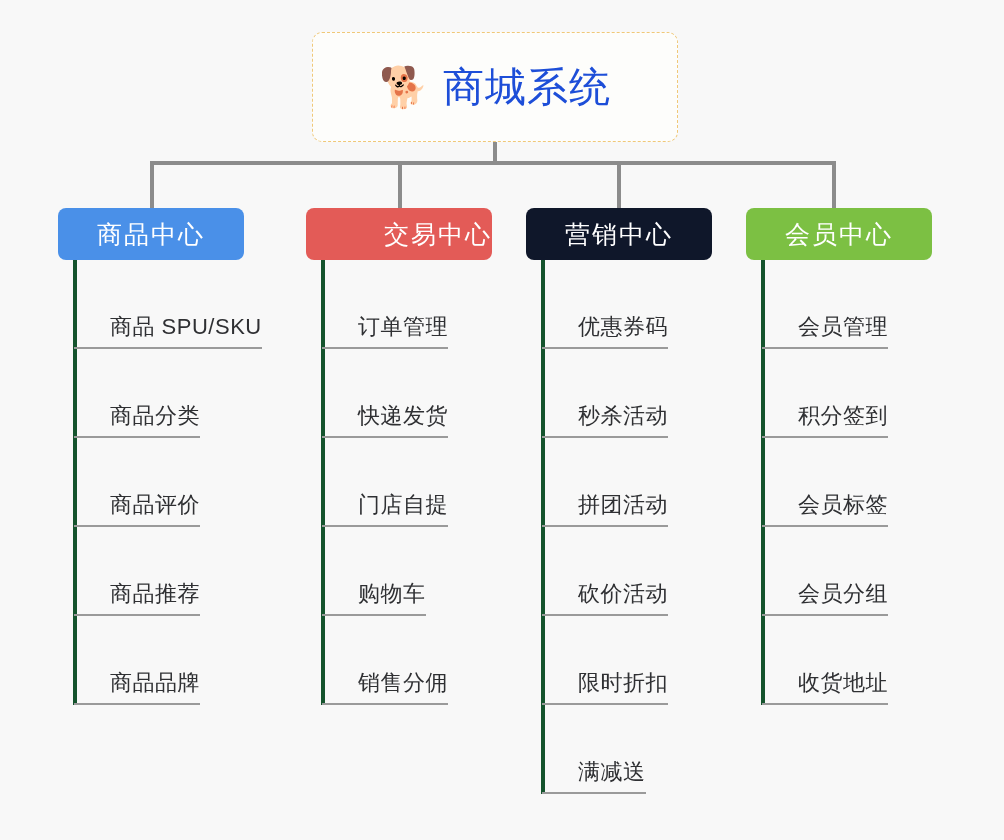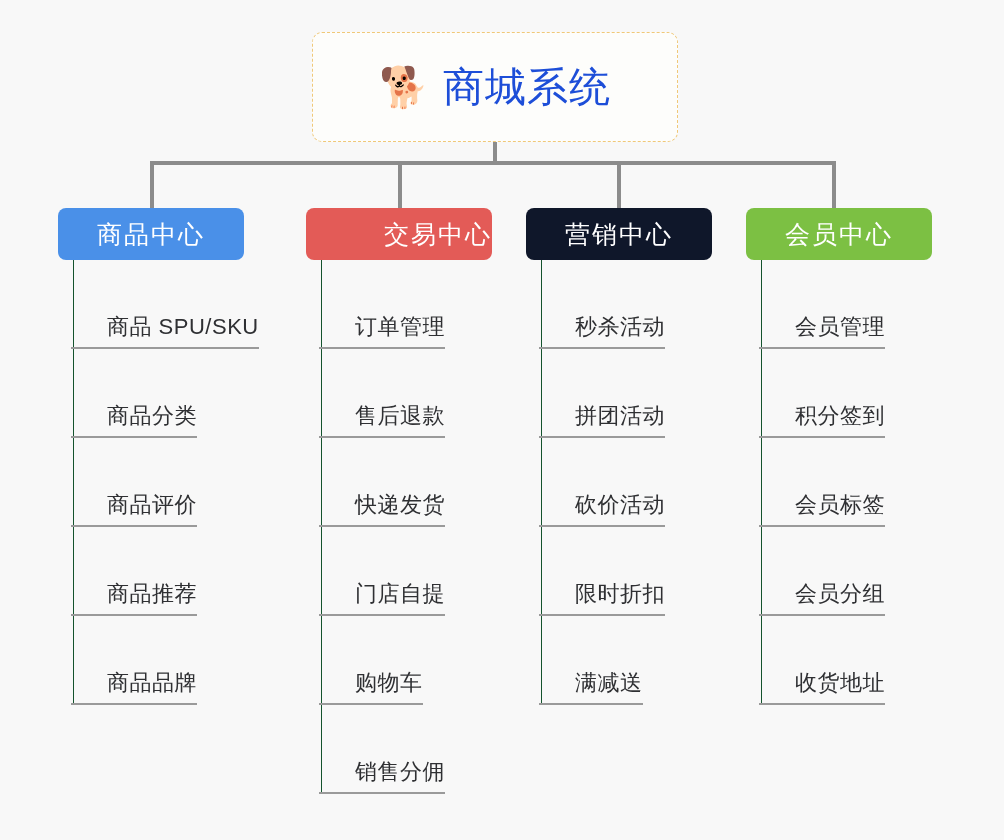--- a/index.html
+++ b/index.html
@@ -89,21 +89,21 @@
     font-size: 25px;
     letter-spacing: 2px;
     box-sizing: border-box;
   }
 
   
   .leaf-list {
     position: relative;
     margin-top: 0;
     padding-top: 0;
-    border-left: 1px solid #14532d;
+    border-left: 4px solid #14532d;
     margin-left: 15px;
   }
   .leaf-item {
     position: relative;
     height: 89px;
     display: flex;
     align-items: flex-end;
     box-sizing: border-box;
   }
   .leaf-label {
@@ -171,24 +171,20 @@
   <div class="column" id="col-1" style="left:306px;">
     <div class="cat-header" style="background: rgb(227, 91, 87); justify-content: flex-end;">
       <span>交易中心</span>
     </div>
     <div class="leaf-list">
       <div class="leaf-item">
         <span class="leaf-label">订单管理</span>
         <span class="leaf-rule" style="width: 126px;"></span>
       </div>
       <div class="leaf-item">
-        <span class="leaf-label">售后退款</span>
-        <span class="leaf-rule" style="width: 126px;"></span>
-      </div>
-      <div class="leaf-item">
         <span class="leaf-label">快递发货</span>
         <span class="leaf-rule" style="width: 126px;"></span>
       </div>
       <div class="leaf-item">
         <span class="leaf-label">门店自提</span>
         <span class="leaf-rule" style="width: 126px;"></span>
       </div>
       <div class="leaf-item">
         <span class="leaf-label">购物车</span>
         <span class="leaf-rule" style="width: 103.5px;"></span>
@@ -199,20 +195,24 @@
       </div>
     </div>
   </div>
 
   <div class="column" id="col-2" style="left:526px;">
     <div class="cat-header" style="background: #0f172a;">
       <span>营销中心</span>
     </div>
     <div class="leaf-list">
       <div class="leaf-item">
+        <span class="leaf-label">优惠券码</span>
+        <span class="leaf-rule" style="width: 126px;"></span>
+      </div>
+      <div class="leaf-item">
         <span class="leaf-label">秒杀活动</span>
         <span class="leaf-rule" style="width: 126px;"></span>
       </div>
       <div class="leaf-item">
         <span class="leaf-label">拼团活动</span>
         <span class="leaf-rule" style="width: 126px;"></span>
       </div>
       <div class="leaf-item">
         <span class="leaf-label">砍价活动</span>
         <span class="leaf-rule" style="width: 126px;"></span>

